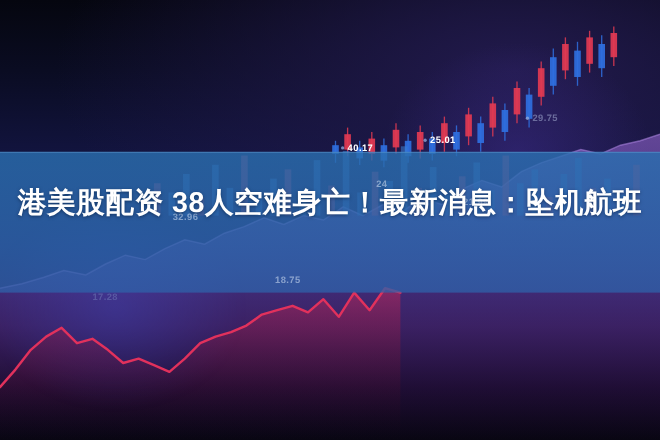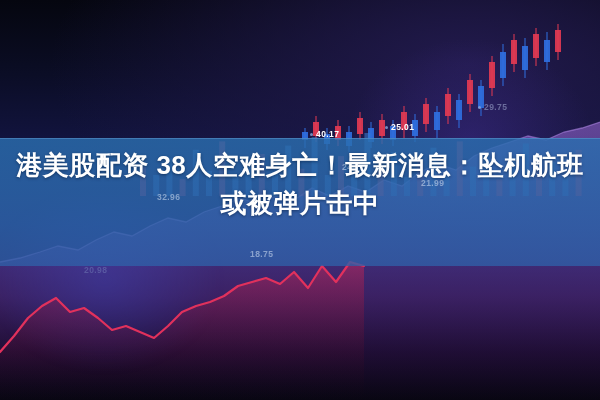--- a/index.html
+++ b/index.html
@@ -201,21 +201,20 @@
   <div class="band-top-edge"></div>
 
   <div id="tags">
       <div class="tag" style="left: 310px; top: 129px;"><span class="dot"></span><span>40.17</span></div>
       <div class="tag" style="left: 385px; top: 122px;"><span class="dot"></span><span>25.01</span></div>
       <div class="tag dim" style="left: 478px; top: 102px;"><span class="dot"></span><span>29.75</span></div>
       <div class="tag onband" style="left: 342px; top: 162px;"><span>24</span></div>
       <div class="tag onband" style="left: 421px; top: 178px;"><span>21.99</span></div>
       <div class="tag onband" style="left: 157px; top: 192px;"><span>32.96</span></div>
       <div class="tag onband" style="left: 250px; top: 249px;"><span>18.75</span></div>
-      <div class="tag faint" style="left: 84px; top: 265px;"><span>20.98</span></div>
+      <div class="tag faint" style="left: 84px; top: 265px;"><span>17.28</span></div>
     </div>
 
   <div class="headline">
     <div class="line">港美股配资 38人空难身亡！最新消息：坠机航班</div>
-    <div class="line">或被弹片击中</div>
   </div>
 
 </div>
 
 </body></html>

